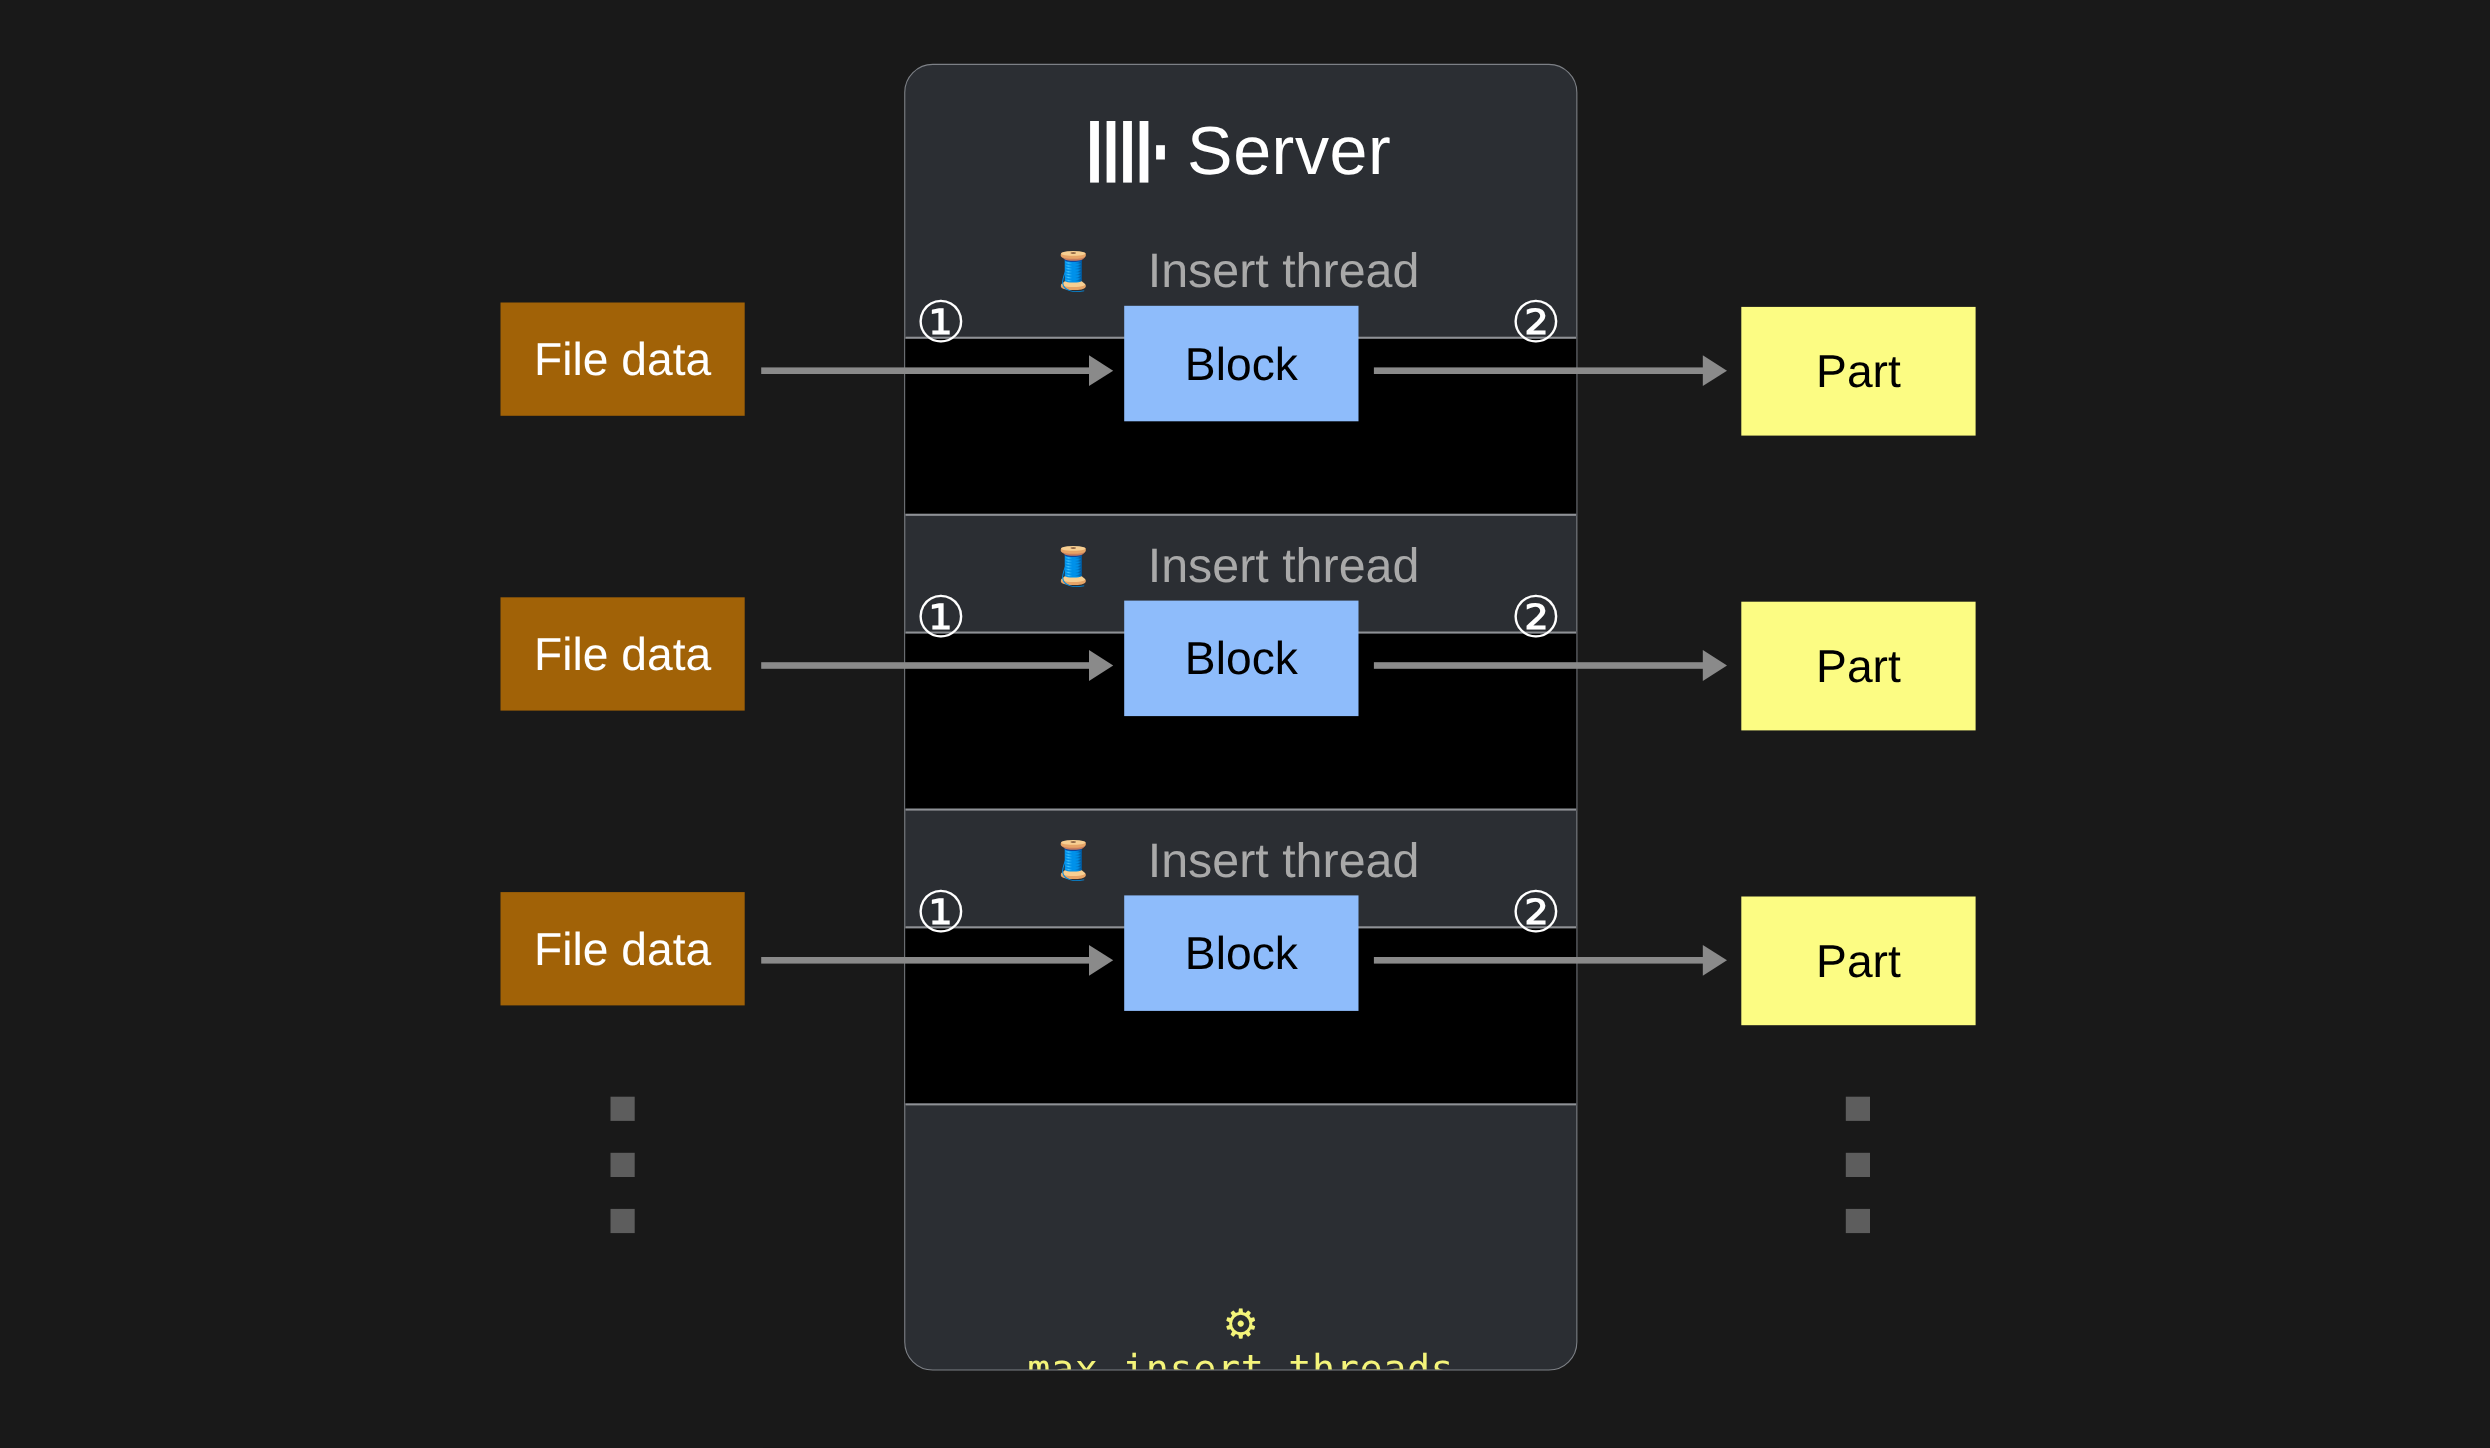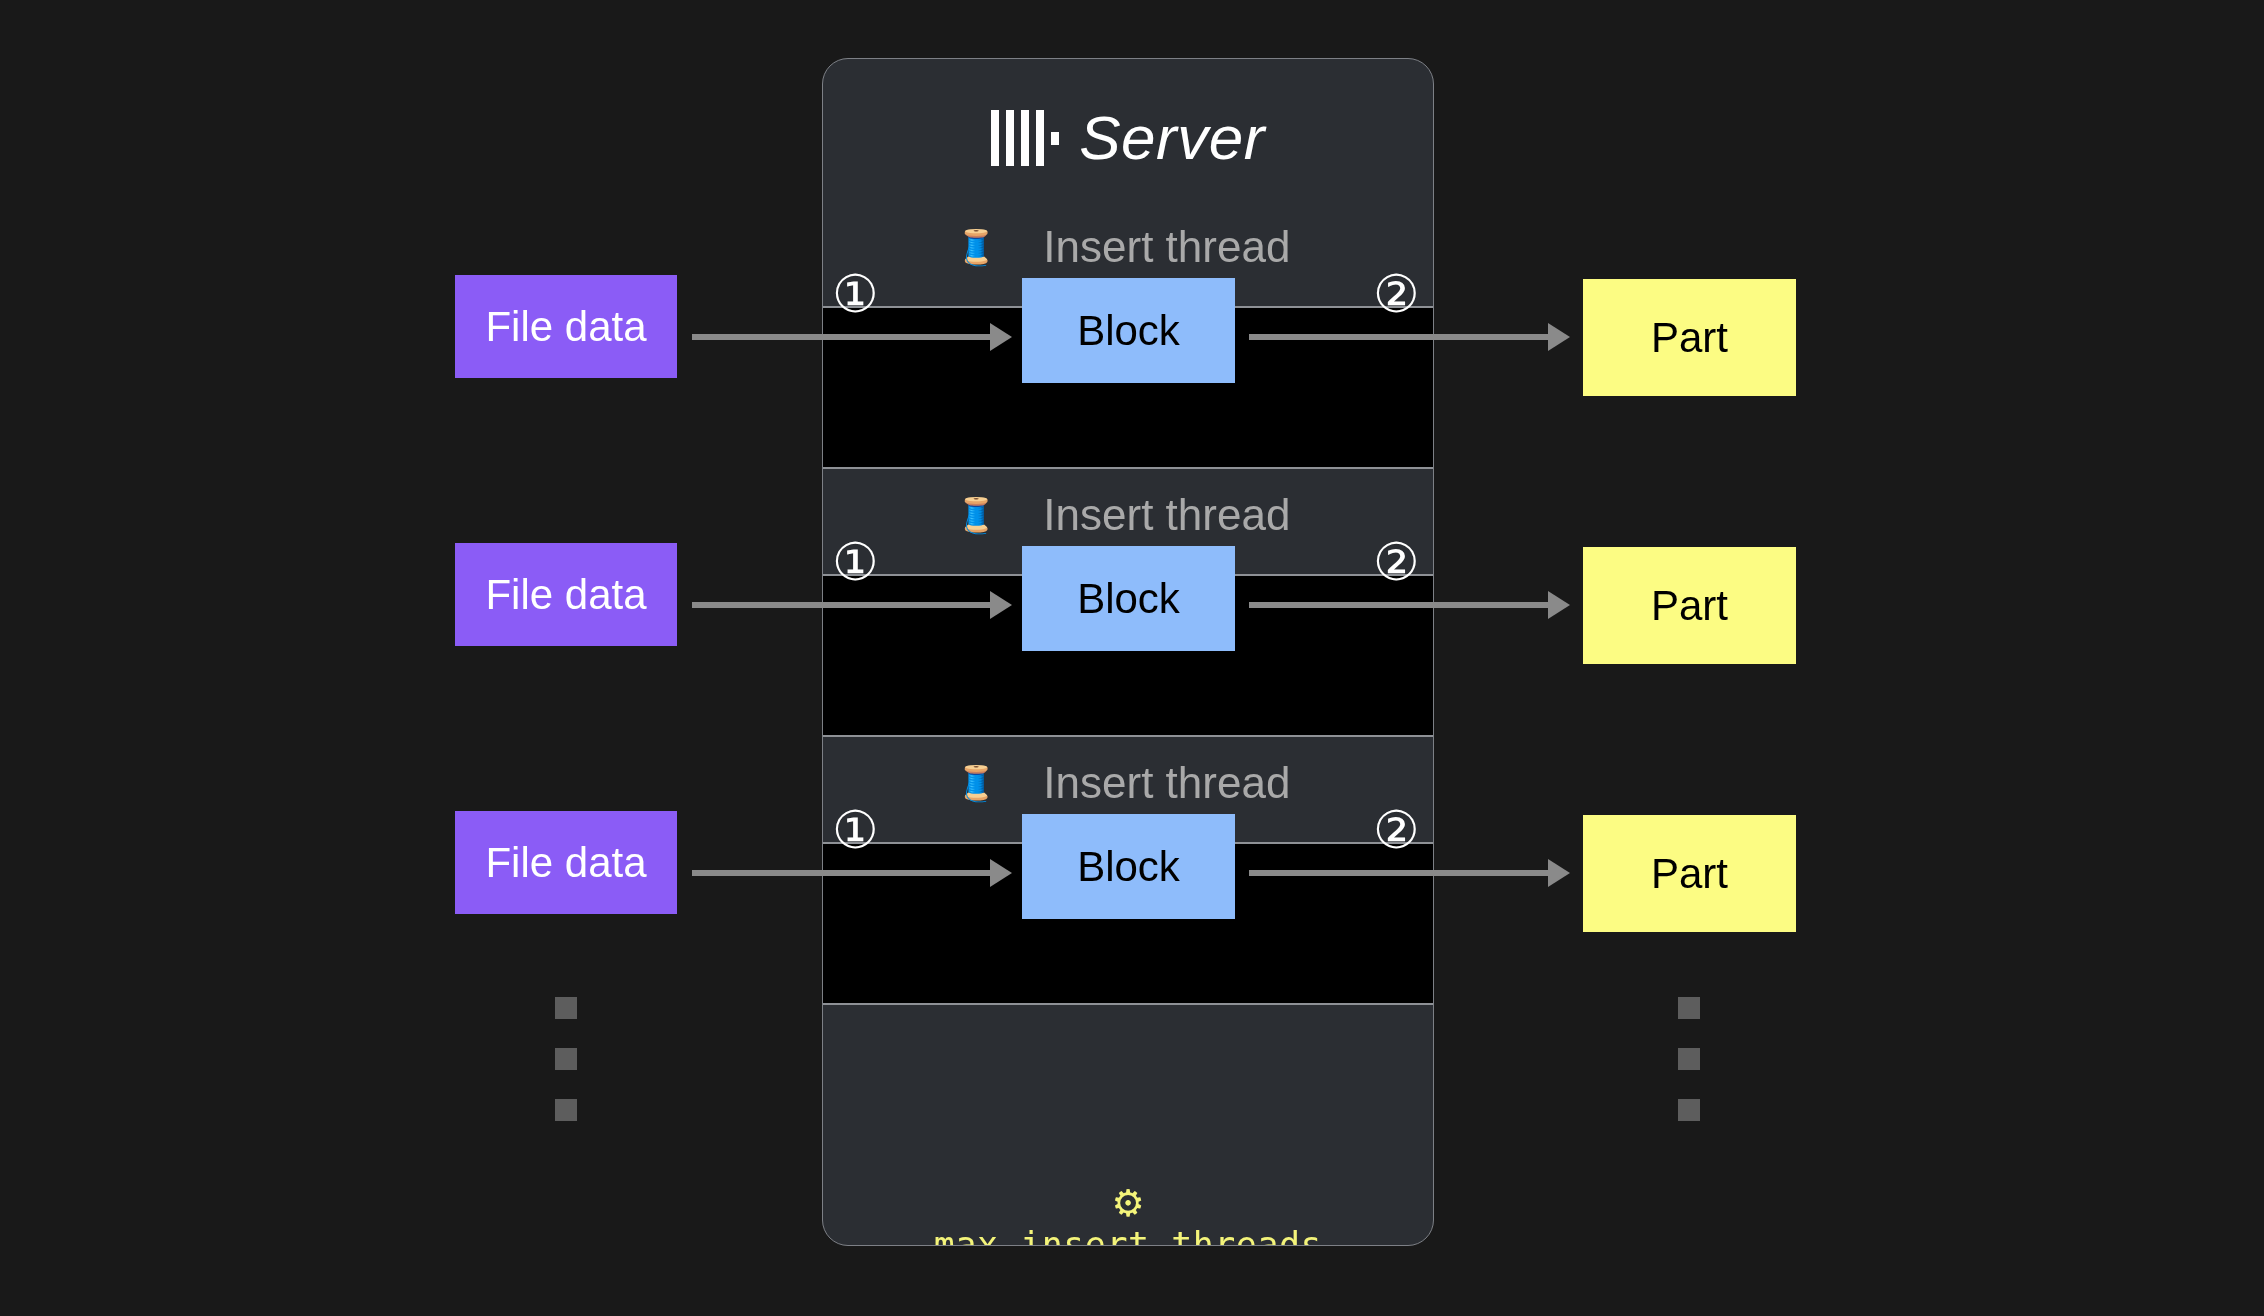--- a/index.html
+++ b/index.html
@@ -66,21 +66,20 @@
     display: block;
     margin-bottom: 21px;
   }
 
   .server-title {
     color: #ffffff;
     font-size: 62px;
     line-height: 1;
     letter-spacing: 0.5px;
     font-weight: 400;
-    font-style: italic;
   }
 
   
   .thread-row {
     position: absolute;
     left: -1px;
     width: 614px;
     height: 163px;
     background: #000000;
     border-top: 2px solid #8e9196;
@@ -121,21 +120,21 @@
     display: flex;
     align-items: center;
     justify-content: center;
     box-sizing: border-box;
     z-index: 5;
   }
 
   .box-filedata {
     width: 222px;
     height: 103px;
-    background: #8b5cf6;
+    background: #a16207;
     color: #ffffff;
     font-size: 42px;
     left: 455px;
   }
   .box-filedata.f1 { top: 275px; }
   .box-filedata.f2 { top: 543px; }
   .box-filedata.f3 { top: 811px; }
 
   .box-block {
     width: 213px;

